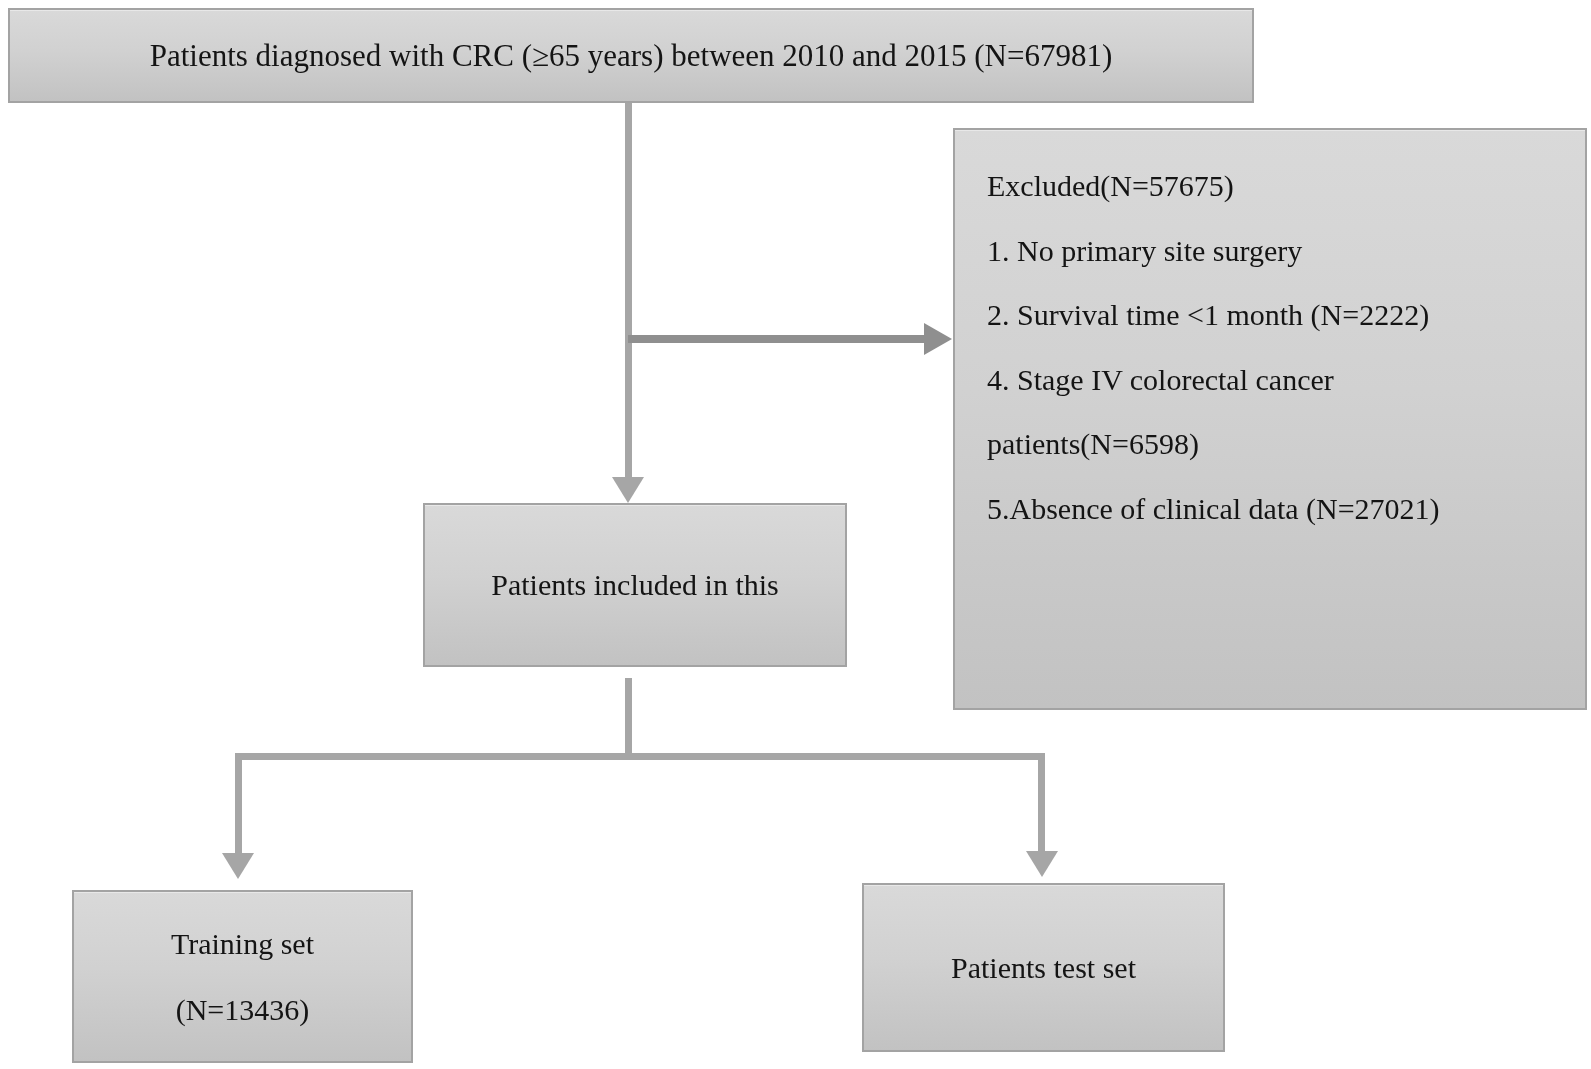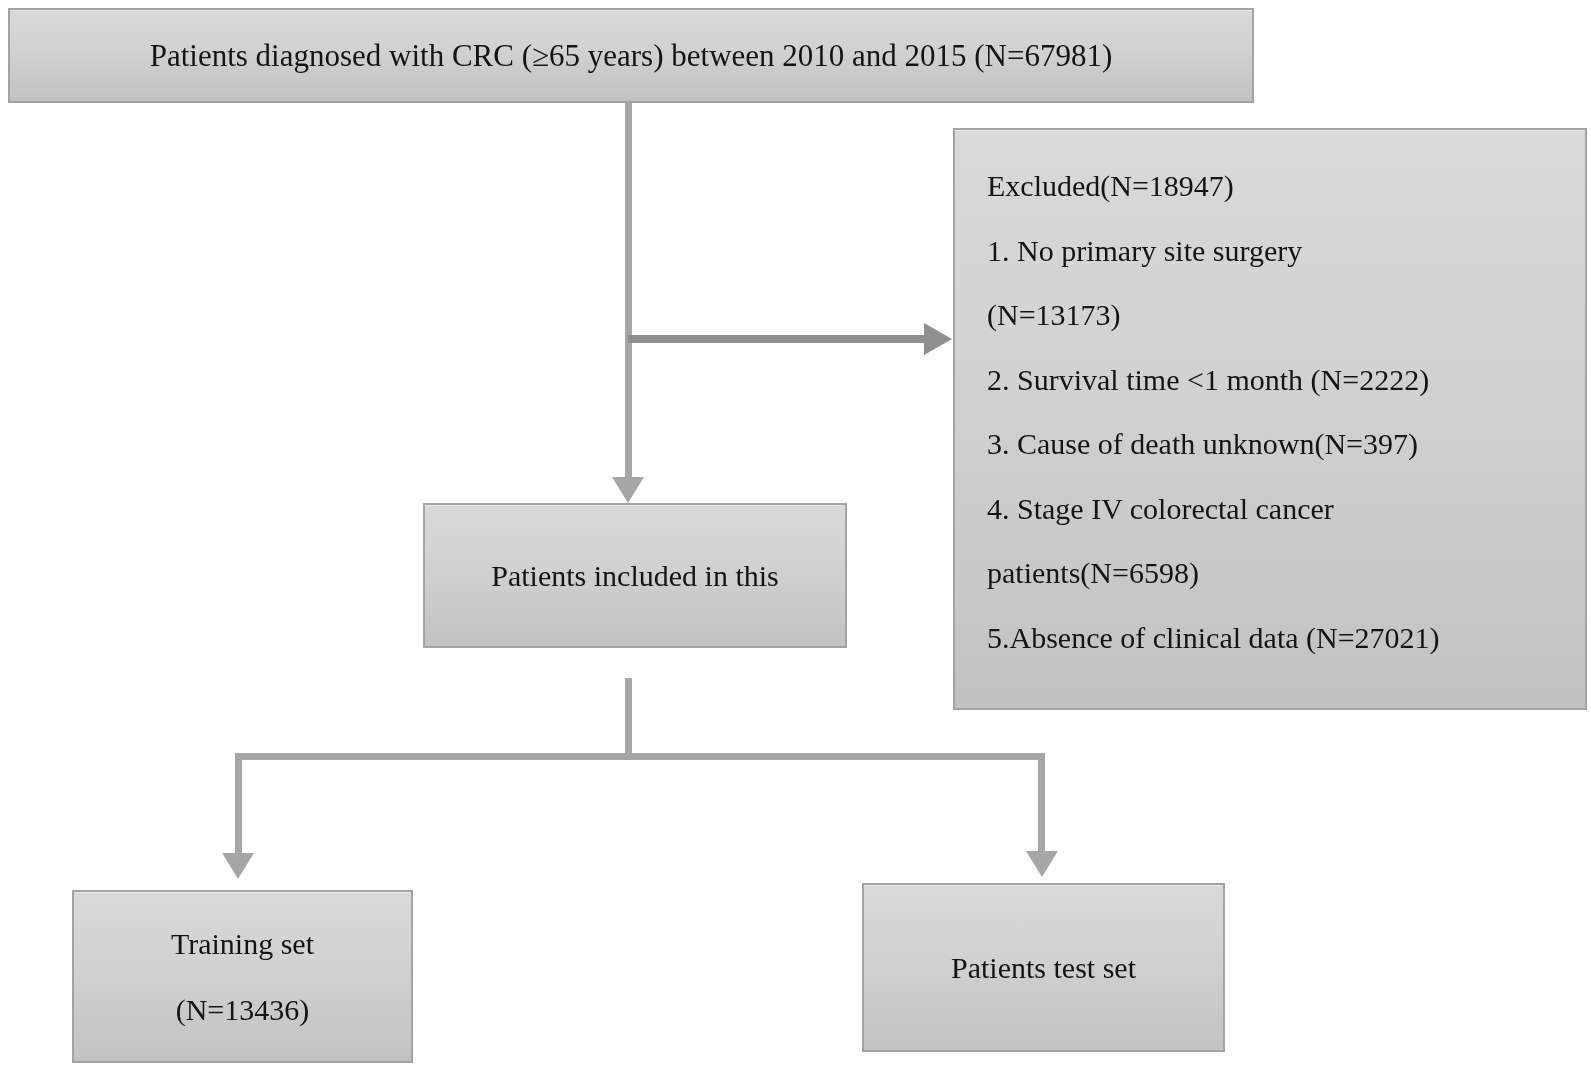--- a/index.html
+++ b/index.html
@@ -75,21 +75,21 @@
     width: 0;
     height: 0;
     border-top: 16px solid transparent;
     border-bottom: 16px solid transparent;
     border-left: 28px solid #8f8f8f;
   }
 
   
   .node-diagnosed   { left: 8px;   top: 8px;   width: 1246px; height: 95px; }
   .node-excluded    { left: 953px; top: 128px; width: 634px;  height: 582px; }
-  .node-included    { left: 423px; top: 503px; width: 424px;  height: 145px; }
+  .node-included    { left: 423px; top: 503px; width: 424px;  height: 164px; }
   .node-training    { left: 72px;  top: 890px; width: 341px;  height: 173px; text-align: right; }
   .node-internal    { left: 862px; top: 883px; width: 363px;  height: 169px; }
 
   .conn-top-v       { left: 625px; top: 103px; width: 7px;   height: 374px; }
   .conn-top-head    { left: 612px; top: 477px; }
   .conn-excl-h      { left: 628px; top: 335px; width: 296px; height: 8px; }
   .conn-excl-head   { left: 924px; top: 323px; }
   .conn-mid-v       { left: 625px; top: 678px; width: 7px;   height: 79px; }
   .conn-branch-h    { left: 235px; top: 753px; width: 810px; height: 7px; }
   .conn-left-v      { left: 235px; top: 753px; width: 7px;   height: 100px; }
@@ -107,25 +107,23 @@
   </div>
 
   <div class="line-v conn-top-v"></div>
   <div class="arrowhead-down conn-top-head"></div>
 
   <div class="line-h dark conn-excl-h"></div>
   <div class="arrowhead-right conn-excl-head"></div>
 
   <div class="box node-excluded">
     <div class="excluded-inner">
-      <div class="excluded-line">Excluded(N=18947)</div>
+      <div class="excluded-line">Excluded(N=57675)</div>
       <div class="excluded-line">1. No primary site surgery</div>
-      <div class="excluded-line">(N=13173)</div>
       <div class="excluded-line">2. Survival time &lt;1 month (N=2222)</div>
-      <div class="excluded-line">3. Cause of death unknown(N=397)</div>
       <div class="excluded-line">4. Stage IV colorectal cancer</div>
       <div class="excluded-line">patients(N=6598)</div>
       <div class="excluded-line">5.Absence of clinical data (N=27021)</div>
     </div>
   </div>
 
   <div class="box box-center node-included">
     <div class="node-text">Patients included in this</div>
   </div>
 

